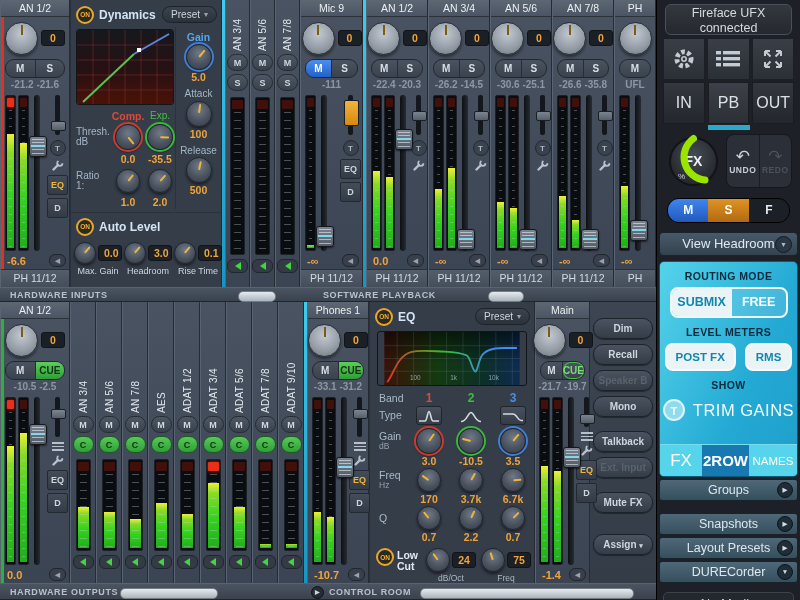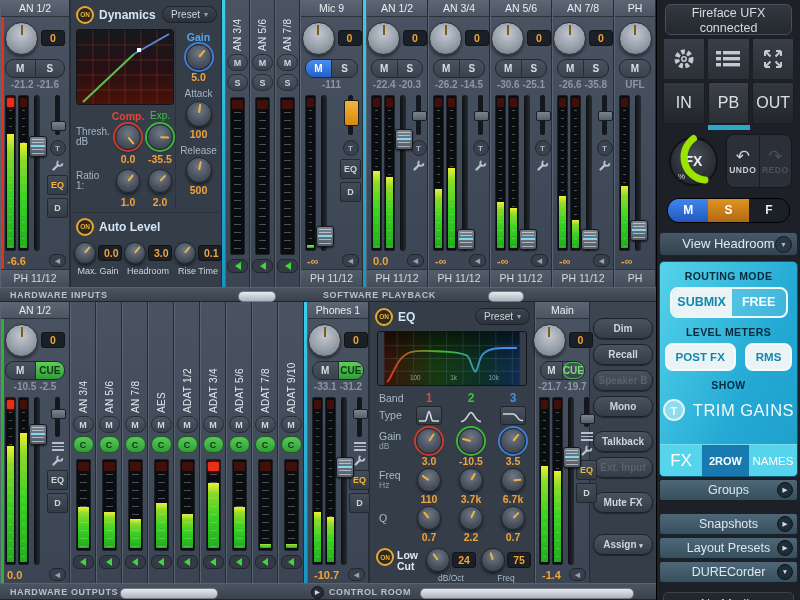--- a/index.html
+++ b/index.html
@@ -180,21 +180,21 @@
   .btnrow{display:flex;justify-content:center;gap:9px;margin-top:5px;}
   .wbtn{height:24px;line-height:24px;padding:0 9px;background:#eaf4f6;border:2px solid #f5fbfd;border-radius:8px;
       color:#1187ae;font-weight:bold;font-size:11.5px;}
   .trimrow{display:flex;align-items:center;justify-content:center;gap:8px;margin-top:8px;}
   .tcirc{width:22px;height:22px;border-radius:50%;background:#8edcee;border:2px solid #def4fa;color:#fff;font-size:11px;
       font-weight:bold;text-align:center;line-height:20px;box-sizing:border-box;}
   .trimtxt{color:#f2fbff;font-size:16.5px;letter-spacing:.5px;}
   .cybot{position:absolute;bottom:0;left:0;right:0;height:31px;display:flex;border-top:1px solid #7adbeb;}
   .cybot>div{display:flex;align-items:center;justify-content:center;color:#fff;}
   .cyfx{width:42px;background:#55d4ec;font-size:17px;color:#eefbff;}
-  .cy2row{flex:1;background:#1879b1;font-size:11px;font-weight:bold;}
+  .cy2row{flex:1;background:#1879b1;font-size:15px;font-weight:bold;}
   .cynames{width:48px;background:#55d4ec;font-size:11.5px;}
   .sbar{position:relative;height:20px;margin:2px 2px 0;border-radius:3px;background:linear-gradient(#4e6878,#364f5d);
       border:1px solid #17222a;color:#dde7ed;font-size:12.5px;text-align:center;line-height:20px;}
   .sbar.first{margin-top:12px;}
   .sbc{position:absolute;right:4px;top:2px;width:14px;height:14px;border-radius:50%;background:#1f2d36;border:1px solid #0d151b;
       color:#cfe0ea;font-size:6.5px;line-height:14px;text-align:center;}
   .nomedia{position:relative;height:22px;margin:9px 6px 0;background:#23272e;border:1px solid #3c434b;border-radius:5px;
       color:#c9cfd6;font-size:13px;text-align:center;line-height:22px;}
   .nomedia .dd{position:absolute;right:8px;top:0;font-size:9px;color:#8a9098;}
 </style>
@@ -926,21 +926,21 @@
           </span>
         <span class="knob k24" style="--r:30deg">
             <i></i>
           </span>
         <span class="knob k24" style="--r:85deg">
             <i></i>
           </span>
       </div>
       <div class="eqgrid">
           <span></span>
-        <span class="ev">110</span>
+        <span class="ev">170</span>
         <span class="ev">3.7k</span>
         <span class="ev">6.7k</span>
       </div>
       <div class="eqgrid">
         <span class="eqlab">Q</span>
         <span class="knob k24" style="--r:-40deg">
             <i></i>
           </span>
         <span class="knob k24" style="--r:25deg">
             <i></i>

